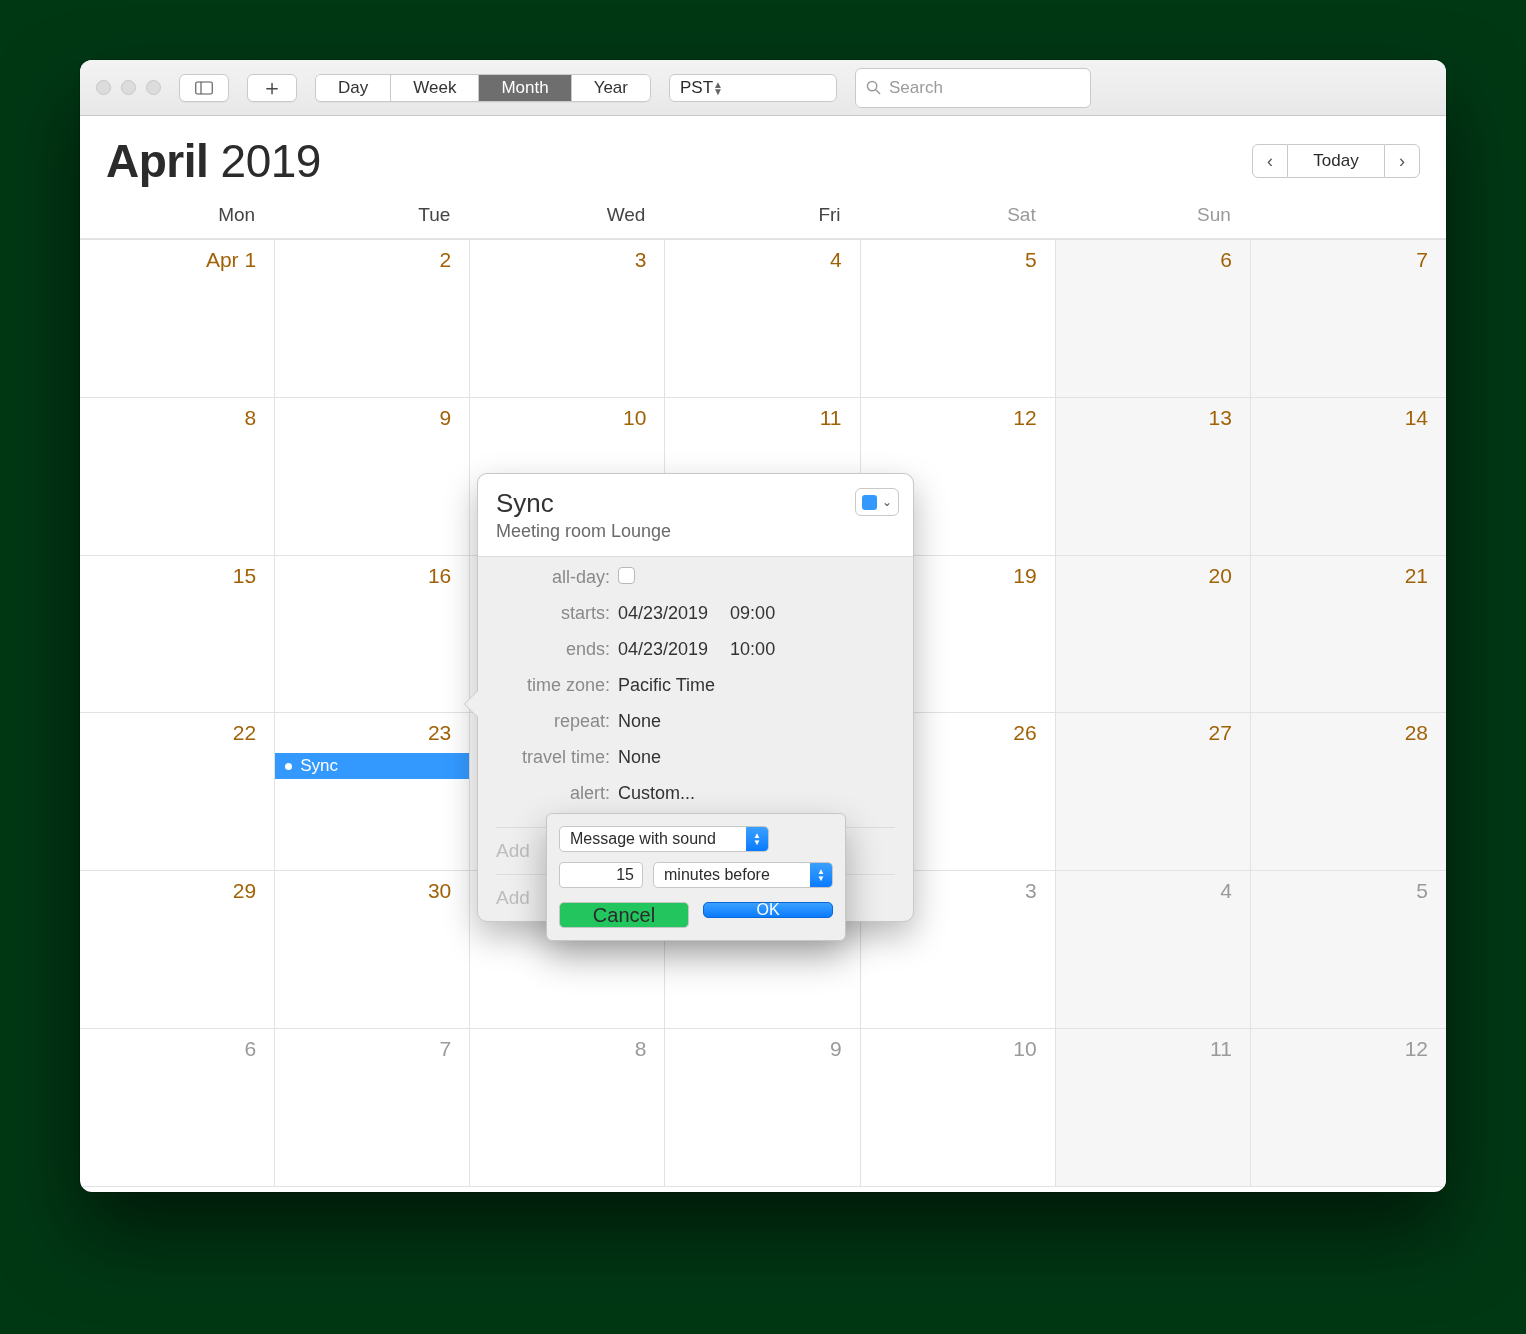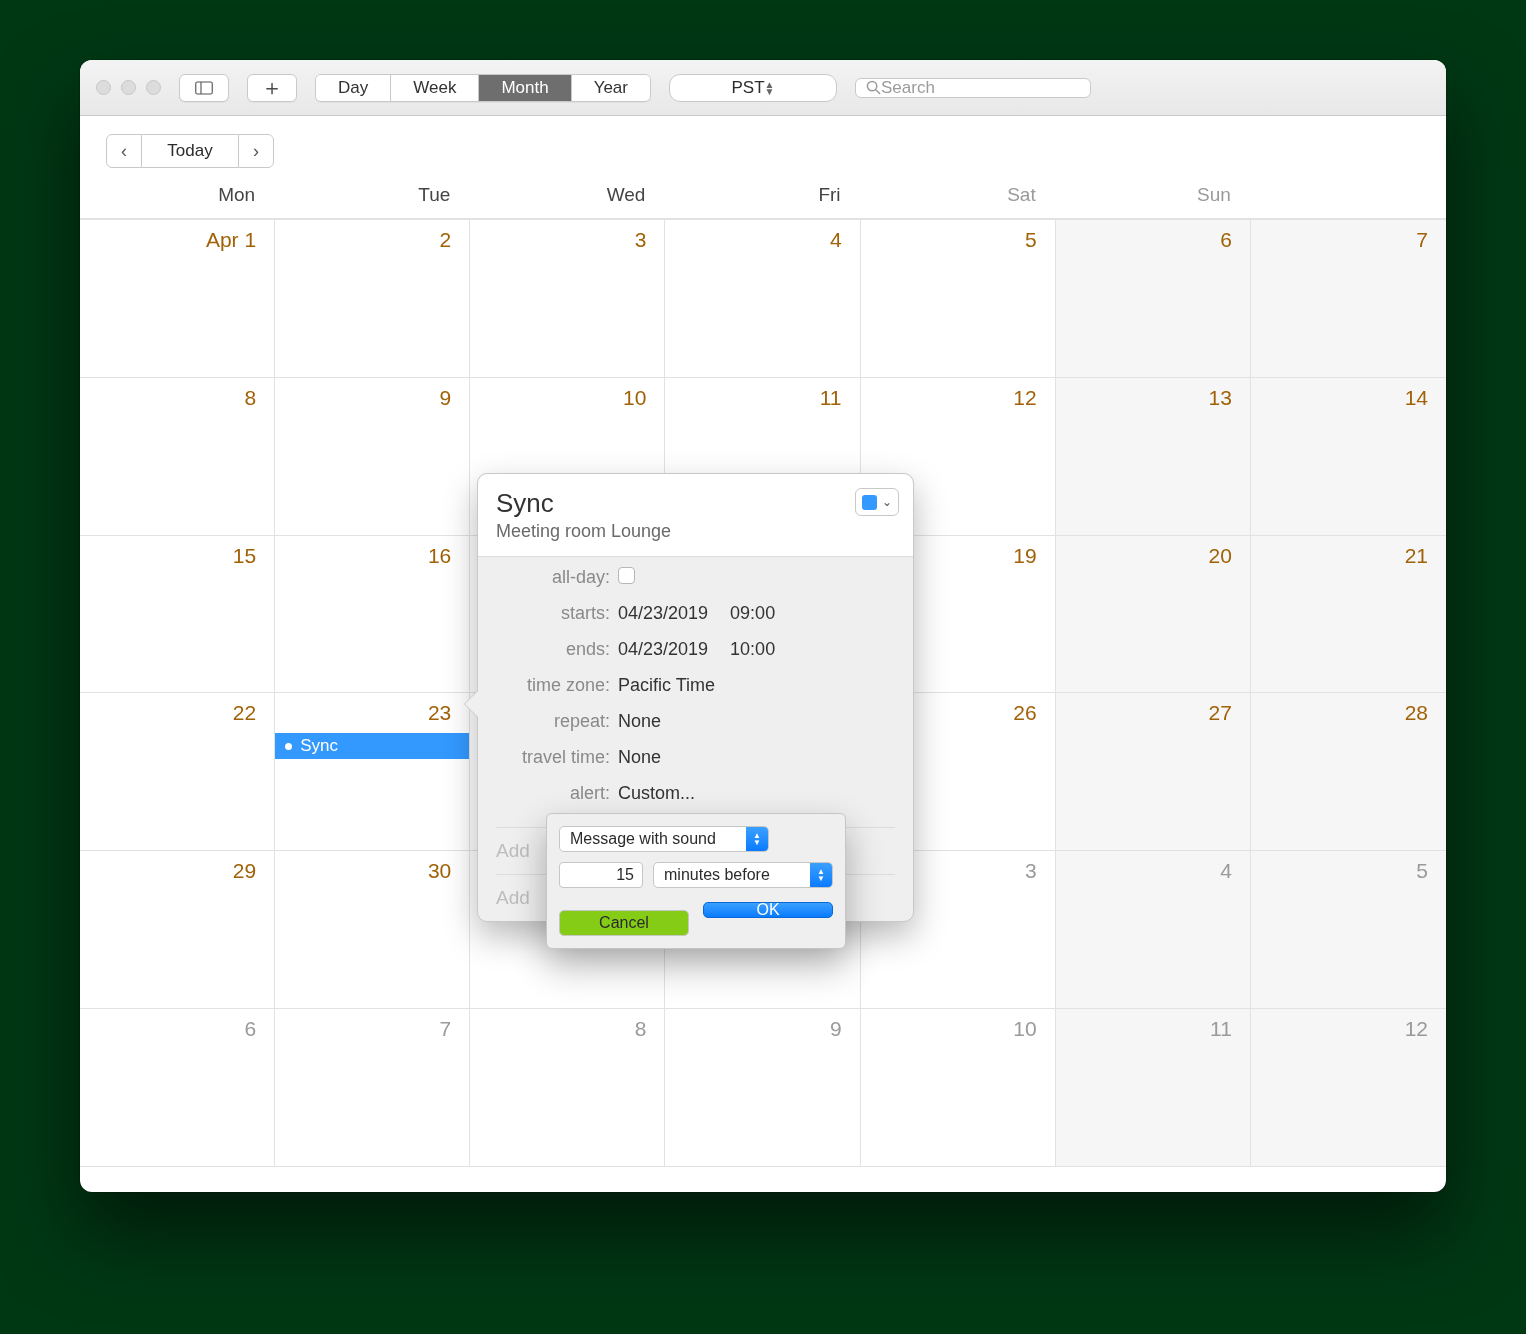--- a/index.html
+++ b/index.html
@@ -34,23 +34,23 @@
     height:28px; background:#fff; border:1px solid var(--tool-border);
     border-radius:6px; display:flex; align-items:center; justify-content:center;
     padding:0 10px; font-size:17px; color:#4a4a4a;
     box-shadow:0 1px 0 rgba(0,0,0,.04);
   }
   .tb-btn.icon { width:50px; padding:0;}
   .seg { display:flex; height:28px; border:1px solid var(--tool-border); border-radius:6px; overflow:hidden; box-shadow:0 1px 0 rgba(0,0,0,.04);}
   .seg .seg-item { padding:0 22px; display:flex; align-items:center; font-size:17px; background:#fff; color:#333; border-right:1px solid var(--tool-border);}
   .seg .seg-item:last-child { border-right:none;}
   .seg .seg-item.active { background:var(--seg-active); color:#fff;}
-  .tz-select { height:28px; width:168px; border:1px solid var(--tool-border); border-radius:11px; background:#fff; display:flex; align-items:center; padding:0 4px; font-size:17px; justify-content:center;}
+  .tz-select { height:28px; width:168px; border:1px solid var(--tool-border); border-radius:6px; background:#fff; display:flex; align-items:center; padding:0 10px; font-size:17px; justify-content:flex-start;}
   .updown { font-size:10px; line-height:7px; color:#666; display:flex; flex-direction:column;}
-  .search { flex:0 0 236px; height:20px; border:1px solid var(--tool-border); border-radius:6px; background:#fff; display:flex; align-items:center; padding:0 10px; color:#9b9b9b; font-size:17px; }
+  .search { flex:0 0 236px; height:40px; border:1px solid var(--tool-border); border-radius:6px; background:#fff; display:flex; align-items:center; padding:0 10px; color:#9b9b9b; font-size:17px; gap:8px;}
   .search svg { width:15px; height:15px; fill:#9b9b9b;}
 
   
   .header { display:flex; align-items:center; justify-content:space-between; padding:18px 26px 6px 26px;}
   .title { font-size:46px; font-weight:400; letter-spacing:-.5px;}
   .title b { font-weight:700;}
   .nav-group { display:flex; align-items:center; gap:0;}
   .nav-btn { height:34px; background:#fff; border:1px solid var(--tool-border); display:flex; align-items:center; justify-content:center; font-size:17px; padding:0 12px;}
   .nav-btn.arrow { width:36px; padding:0; font-size:18px; color:#555;}
   .nav-btn:first-child { border-radius:6px 0 0 6px;}
@@ -128,21 +128,21 @@
     color:#fff; font-size:8px; line-height:7px;
   }
   .alert-row2 { display:flex; gap:10px; margin-top:10px;}
   .num-input {
     width:84px; height:26px; background:#fff; border:1px solid #c6c6c6; border-radius:4px;
     text-align:right; padding:0 8px; font-size:16px; display:flex; align-items:center; justify-content:flex-end;
   }
   .alert-btns { display:flex; gap:14px; margin-top:14px;}
   .btn-std {
     flex:1; height:26px; border-radius:5px; border:1px solid #c6c6c6;
-    background:#84cc16; font-size:16px; display:flex; align-items:center; justify-content:center;margin-top:8px;
+    background:#22c55e; font-size:20px; display:flex; align-items:center; justify-content:center;
   }
   .btn-primary {
     flex:1; height:16px; border-radius:5px; border:1px solid #0967d6;
     background:linear-gradient(#3aa0ff,#0a7bff); color:#fff; font-size:16px;
     display:flex; align-items:center; justify-content:center;
   }
   .sidebar-icon svg{width:18px;height:14px;fill:none;stroke:#555;stroke-width:1.5;}
 </style>
 </head>
 <body>
@@ -179,20 +179,23 @@
       <div class="search">
         <svg viewBox="0 0 16 16">
             <circle cx="6.5" cy="6.5" r="5" fill="none" stroke="#9b9b9b" stroke-width="1.6"></circle>
             <line x1="10.5" y1="10.5" x2="15" y2="15" stroke="#9b9b9b" stroke-width="1.6"></line>
           </svg>
         <span>Search</span>
       </div>
     </div>
 
     <div class="header">
+      <div class="title">
+        <b>April</b> <span>2019</span>
+      </div>
       <div class="nav-group">
         <div class="nav-btn arrow left-arrow">‹</div>
         <div class="nav-btn mid">Today</div>
         <div class="nav-btn arrow right-arrow">›</div>
       </div>
     </div>
 
     <div class="dayhead" id="dayhead">
         <div>Mon</div>
         <div>Tue</div>

